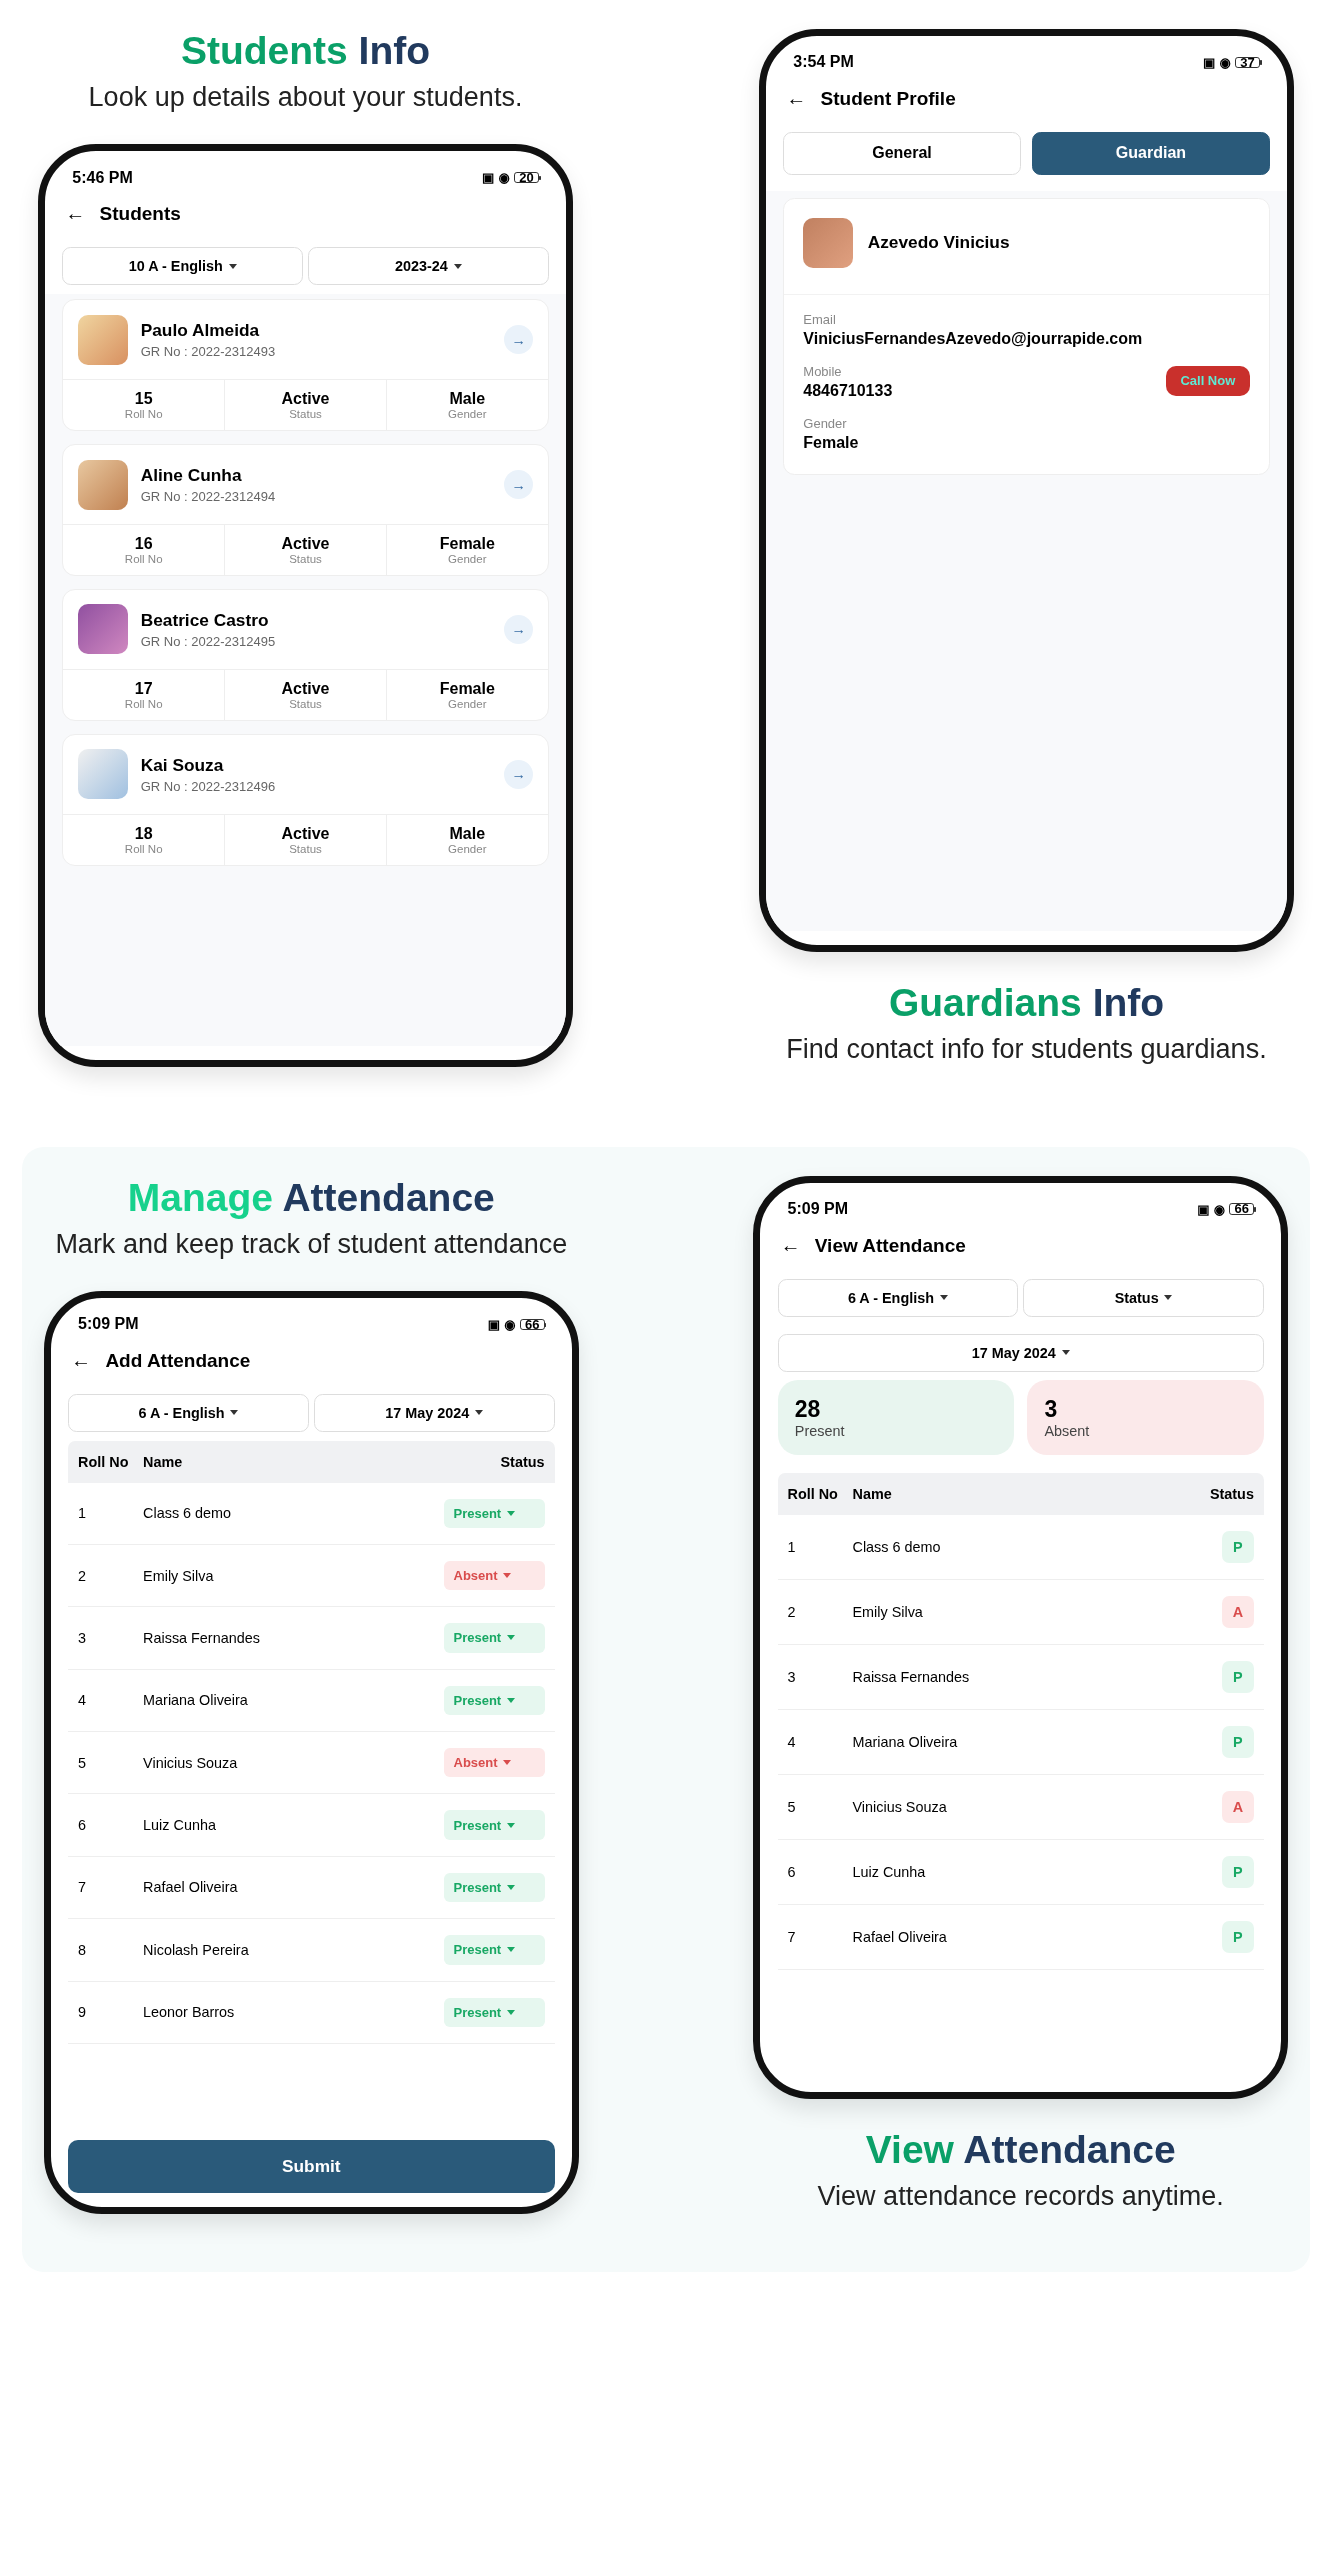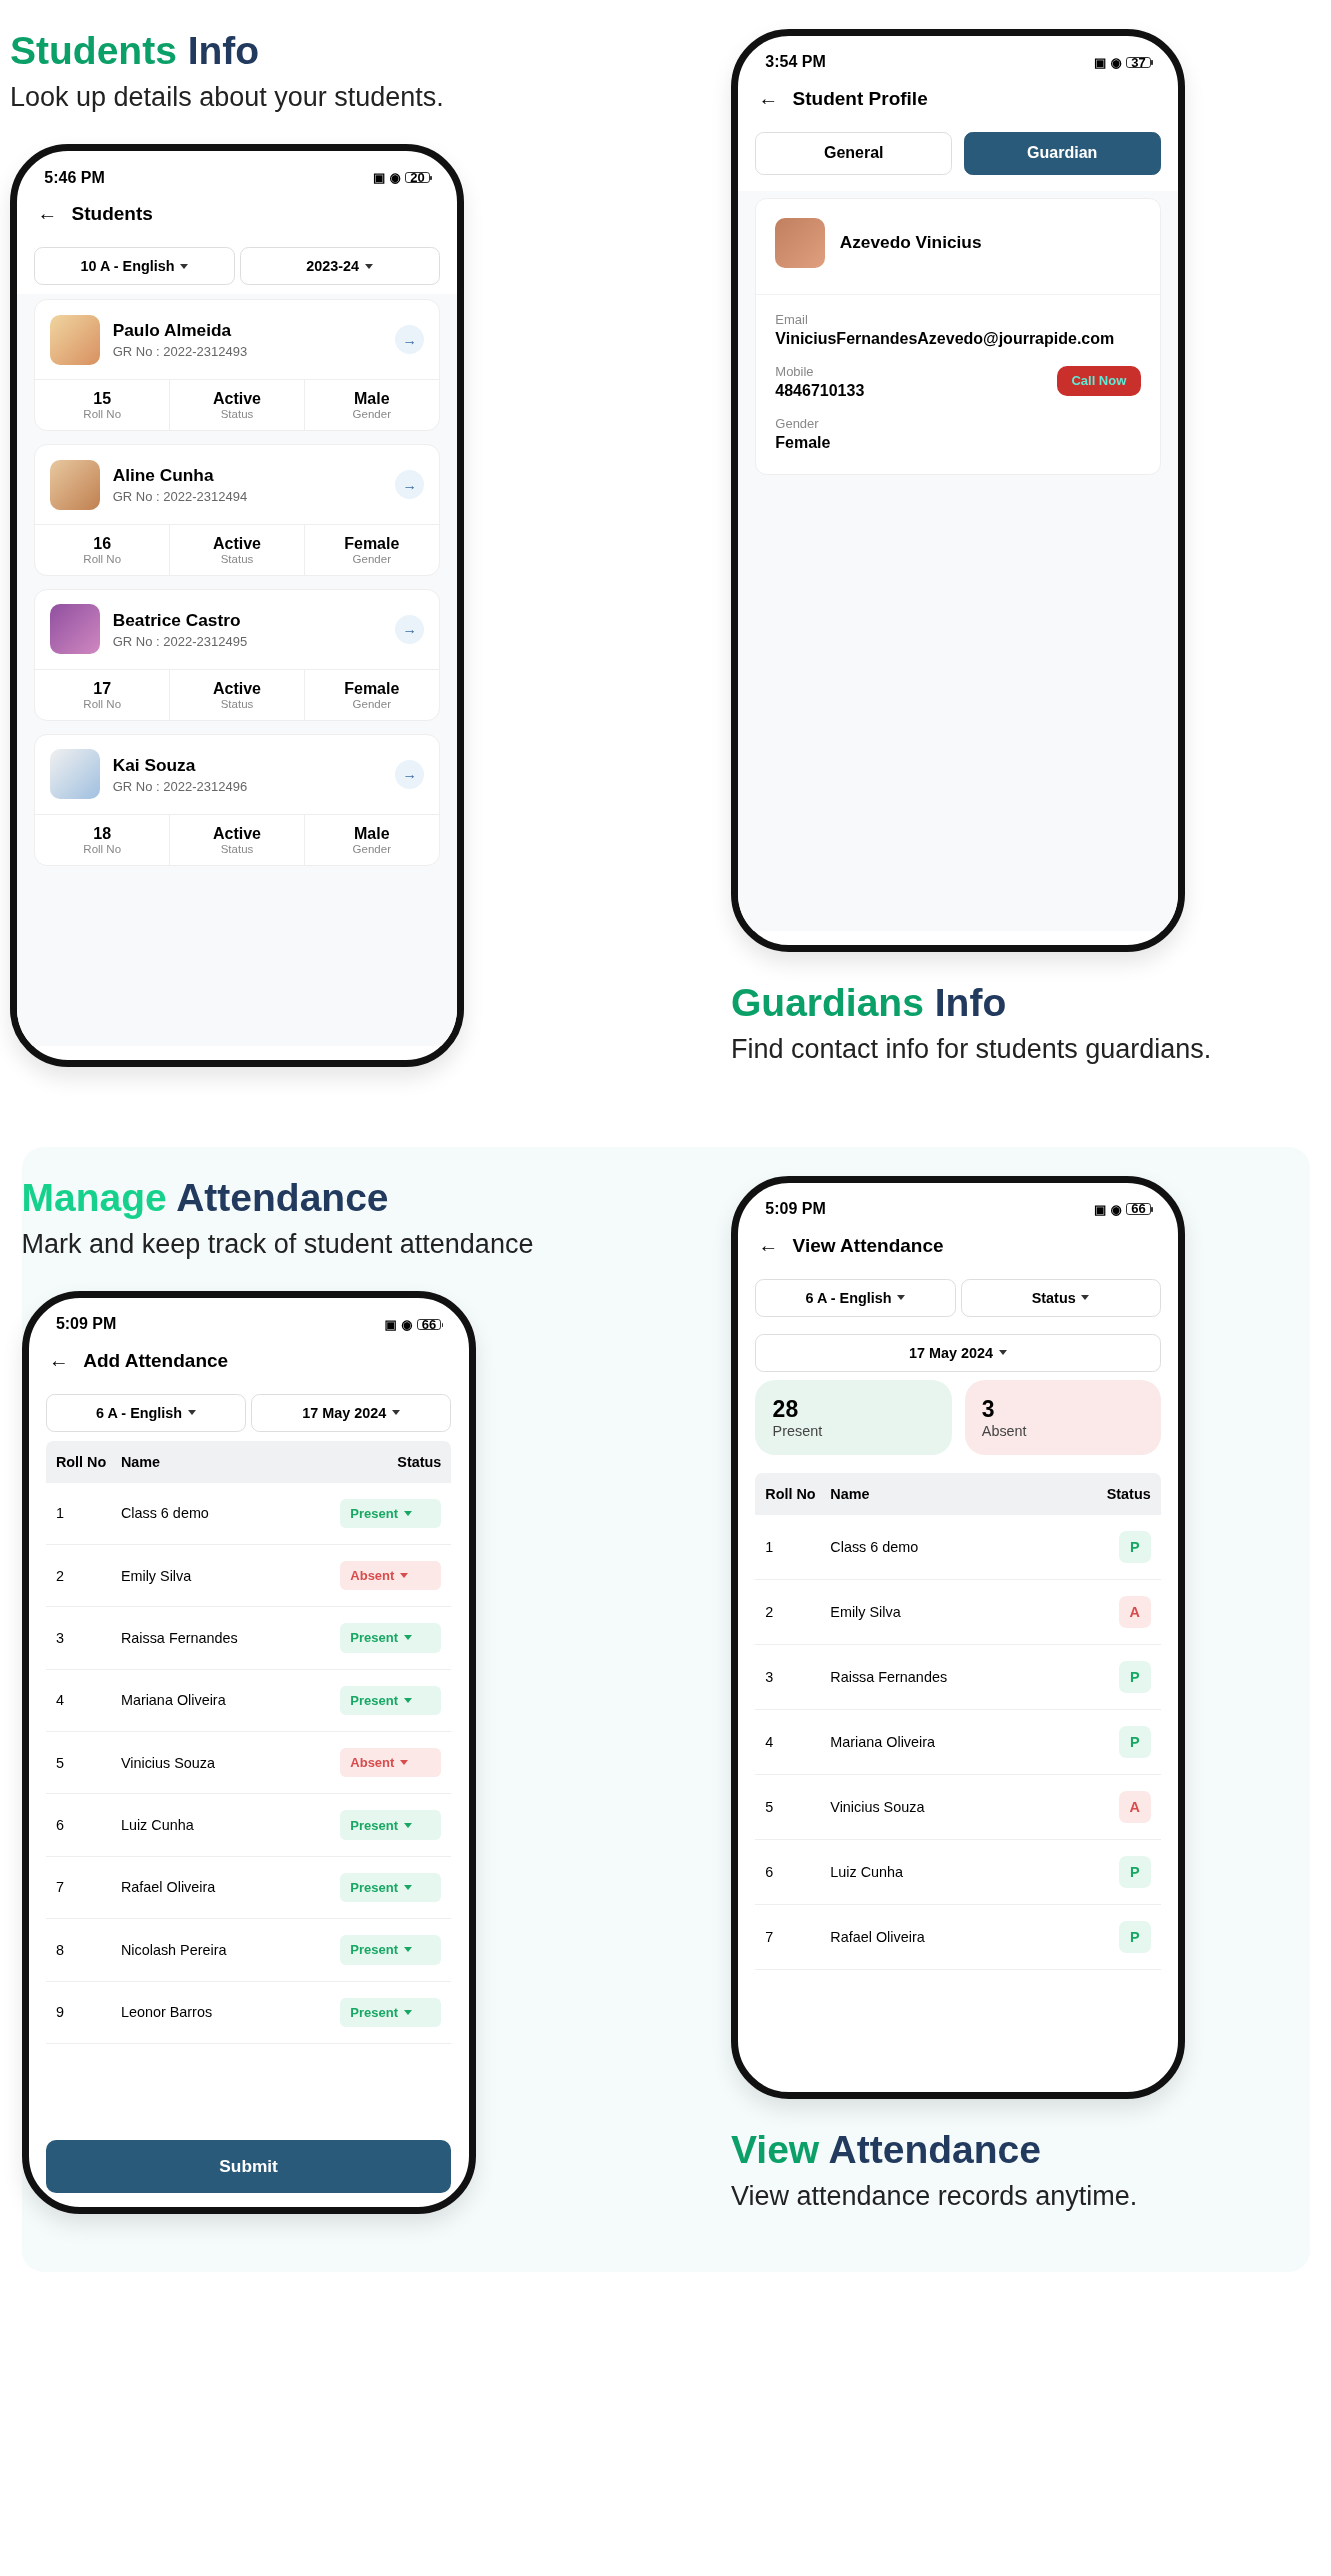--- a/index.html
+++ b/index.html
@@ -2,28 +2,28 @@
 <html style="font-size:11.5px"><head>
 <meta charset="utf-8">
 <style>
 * { box-sizing: border-box; margin: 0; padding: 0; }
 body { font-family: -apple-system, BlinkMacSystemFont, 'Segoe UI', Arial, sans-serif; background: #fff; width: 1332px; }
 .container { width: 1332px; margin: 0 auto; }
 
 .section { display: flex; justify-content: center; gap: 130px; padding: 29px 0; }
 .section-bg { background: #f5fafa; border-radius: 21.6px; margin: 21.6px; }
 
-.feature-block { display: flex; flex-direction: column; align-items: flex-start; width: 591px; }
+.feature-block { display: flex; flex-direction: column; align-items: center; width: 591px; }
 .feature-title { font-size: 39px; font-weight: 700; margin-bottom: 7.2px; }
 .feature-title .accent-teal { color: #0aa068; }
 .feature-title .accent-green { color: #16d18c; }
 .feature-title .muted { color: #213a5e; }
 .feature-sub { font-size: 27px; color: #222; text-align: center; line-height: 1.3; margin-bottom: 29px; }
 
-.phone { width: 454px; height: 923px; border: 7.2px solid #111; border-radius: 58px; background: #fff; overflow: hidden; position: relative; box-shadow: 0 10.8px 21.6px rgba(0,0,0,0.1); }
+.phone { width: 535px; height: 923px; border: 7.2px solid #111; border-radius: 58px; background: #fff; overflow: hidden; position: relative; box-shadow: 0 10.8px 21.6px rgba(0,0,0,0.1); }
 .phone-inner { padding: 14.4px 17.3px; height: 100%; display: flex; flex-direction: column; }
 
 .status-bar { display: flex; justify-content: space-between; align-items: center; font-size: 16px; font-weight: 600; padding: 2.9px 10px; }
 .status-icons { display: flex; gap: 4.3px; align-items: center; }
 .status-icons span { font-size: 13px; }
 
 .screen-header { display: flex; align-items: center; gap: 14.4px; padding: 13px 2.9px; }
 .back-arrow { font-size: 20px; cursor: pointer; }
 .screen-title { font-size: 19px; font-weight: 700; }
 

